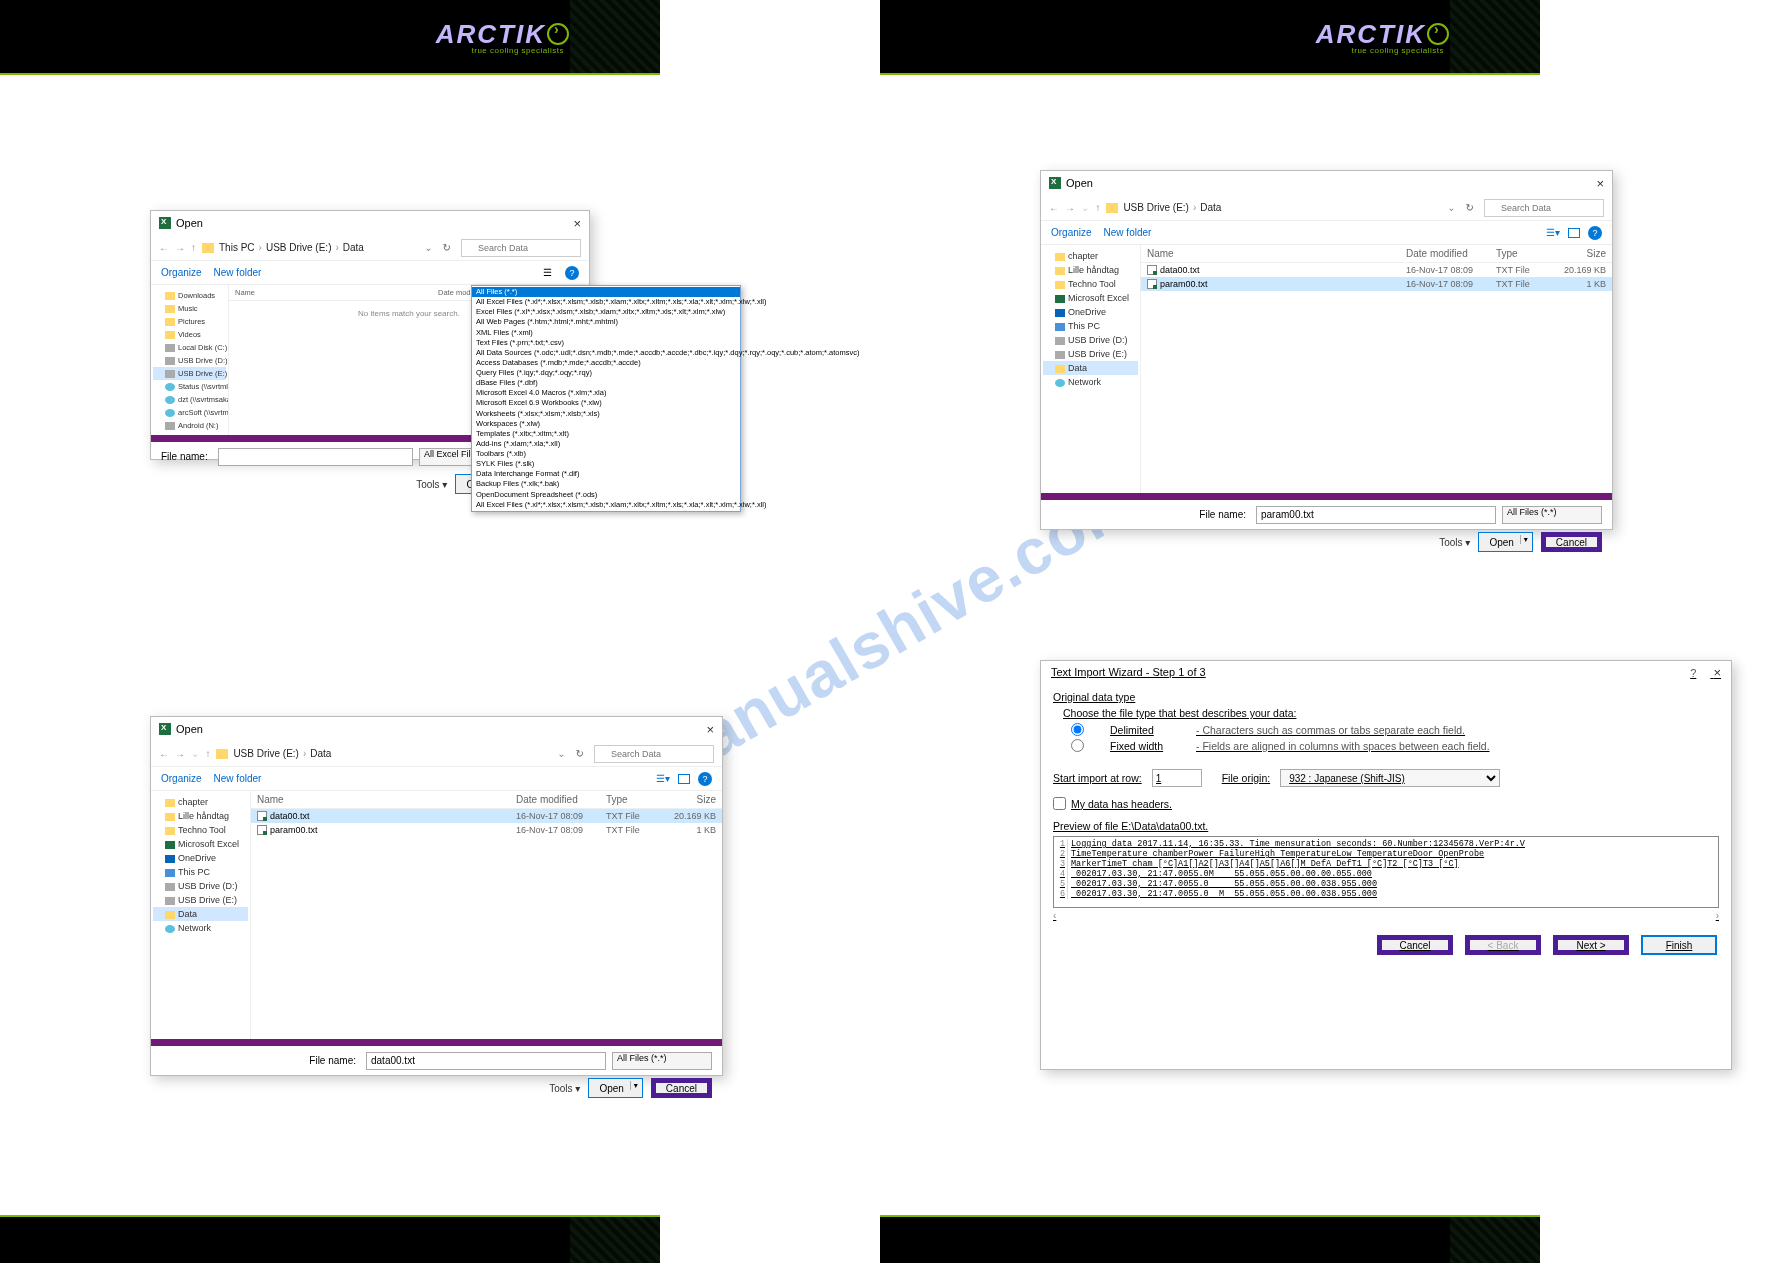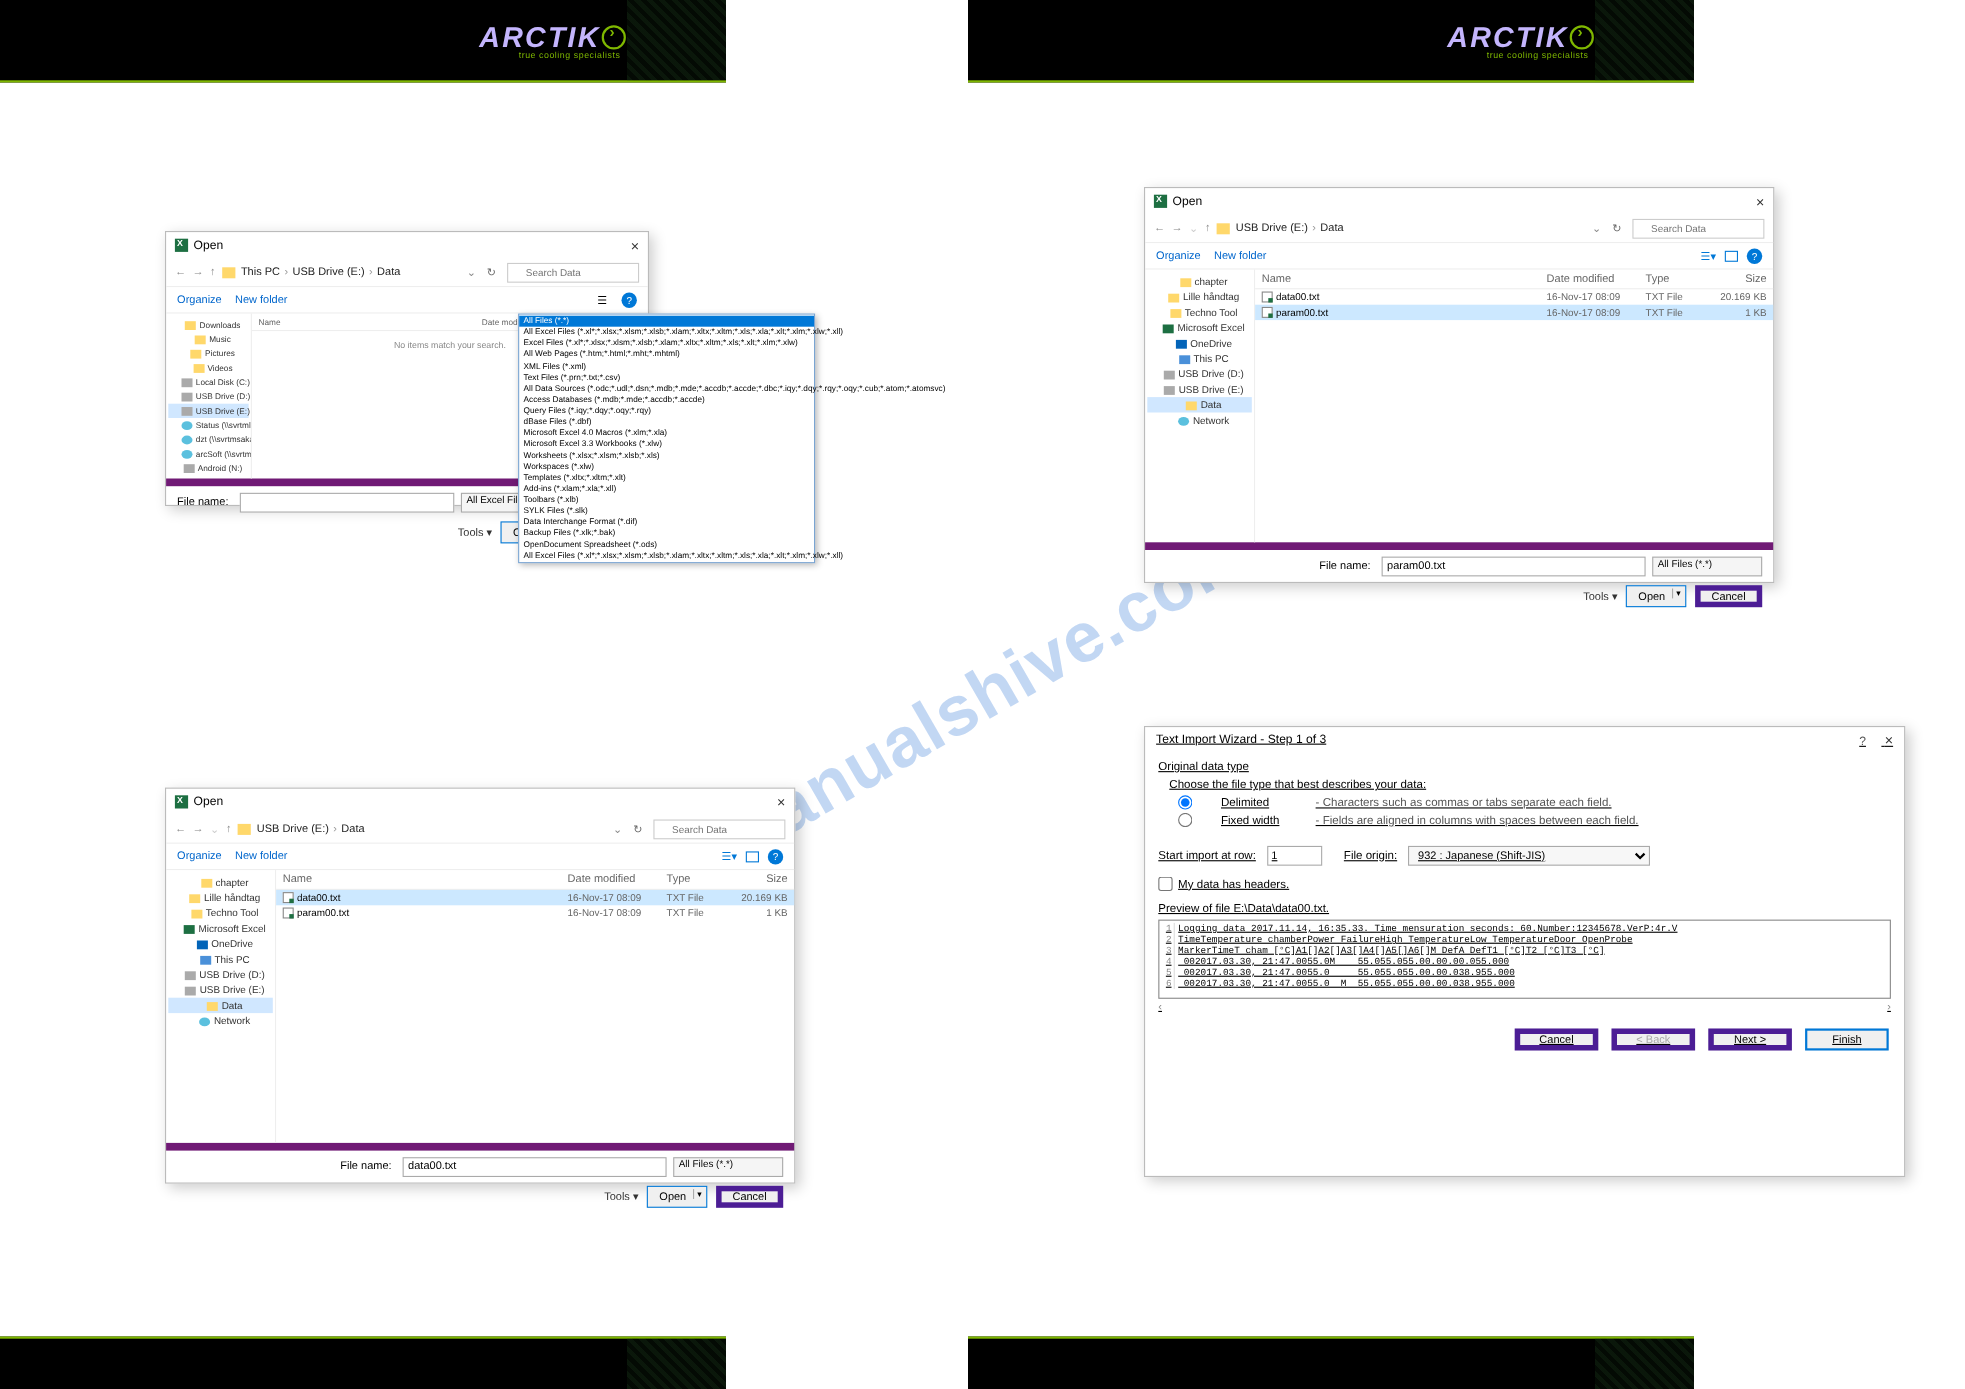--- a/index.html
+++ b/index.html
@@ -39,21 +39,21 @@
   
   .toolbar-row { height: 24px; display: flex; align-items: center; justify-content: space-between; padding: 0 10px; font-size: 10px; border-bottom: 1px solid #eee; }
   .toolbar-row .l { display: flex; gap: 12px; }
   .toolbar-row .r { display: flex; gap: 8px; align-items: center; }
   .link { color: #0066cc; cursor: pointer; }
   .view-ic { width: 14px; height: 12px; display: inline-block; }
   .help-ic { width: 14px; height: 14px; border-radius: 50%; background: #0078d7; color: #fff; font-size: 9px; text-align: center; line-height: 14px; display: inline-block; }
   
   .fb { display: flex; height: calc(100% - 110px); }
   .tree { width: 90px; padding: 4px 2px; font-size: 9px; color: #333; border-right: 1px solid #eee; overflow: hidden; }
-  .tree-item { padding: 2px 4px 2px 12px; white-space: nowrap; cursor: pointer; text-align: center; }
+  .tree-item { padding: 2px 4px 2px 12px; white-space: nowrap; cursor: pointer; }
   .tree-item.sel { background: #d0e7ff; }
   .tree-item .ic { width: 10px; height: 8px; display: inline-block; margin-right: 3px; vertical-align: middle; }
   .ic.fold { background: #ffd86b; }
   .ic.drive { background: #aaa; }
   .ic.pc { background: #4a90d9; }
   .ic.net { background: #5bc0de; border-radius: 50%; }
   .ic.xl { background: #1d6f42; }
   .ic.od { background: #0364b8; }
   
   .flist { flex: 1; font-size: 9px; }
@@ -222,21 +222,21 @@
       <div class="dd-item">All Excel Files (*.xl*;*.xlsx;*.xlsm;*.xlsb;*.xlam;*.xltx;*.xltm;*.xls;*.xla;*.xlt;*.xlm;*.xlw;*.xll)</div>
       <div class="dd-item">Excel Files (*.xl*;*.xlsx;*.xlsm;*.xlsb;*.xlam;*.xltx;*.xltm;*.xls;*.xlt;*.xlm;*.xlw)</div>
       <div class="dd-item">All Web Pages (*.htm;*.html;*.mht;*.mhtml)</div>
       <div class="dd-item">XML Files (*.xml)</div>
       <div class="dd-item">Text Files (*.prn;*.txt;*.csv)</div>
       <div class="dd-item">All Data Sources (*.odc;*.udl;*.dsn;*.mdb;*.mde;*.accdb;*.accde;*.dbc;*.iqy;*.dqy;*.rqy;*.oqy;*.cub;*.atom;*.atomsvc)</div>
       <div class="dd-item">Access Databases (*.mdb;*.mde;*.accdb;*.accde)</div>
       <div class="dd-item">Query Files (*.iqy;*.dqy;*.oqy;*.rqy)</div>
       <div class="dd-item">dBase Files (*.dbf)</div>
       <div class="dd-item">Microsoft Excel 4.0 Macros (*.xlm;*.xla)</div>
-      <div class="dd-item">Microsoft Excel 3.3 Workbooks (*.xlw)</div>
+      <div class="dd-item">Microsoft Excel 6.9 Workbooks (*.xlw)</div>
       <div class="dd-item">Worksheets (*.xlsx;*.xlsm;*.xlsb;*.xls)</div>
       <div class="dd-item">Workspaces (*.xlw)</div>
       <div class="dd-item">Templates (*.xltx;*.xltm;*.xlt)</div>
       <div class="dd-item">Add-ins (*.xlam;*.xla;*.xll)</div>
       <div class="dd-item">Toolbars (*.xlb)</div>
       <div class="dd-item">SYLK Files (*.slk)</div>
       <div class="dd-item">Data Interchange Format (*.dif)</div>
       <div class="dd-item">Backup Files (*.xlk;*.bak)</div>
       <div class="dd-item">OpenDocument Spreadsheet (*.ods)</div>
       <div class="dd-item">All Excel Files (*.xl*;*.xlsx;*.xlsm;*.xlsb;*.xlam;*.xltx;*.xltm;*.xls;*.xla;*.xlt;*.xlm;*.xlw;*.xll)</div>

